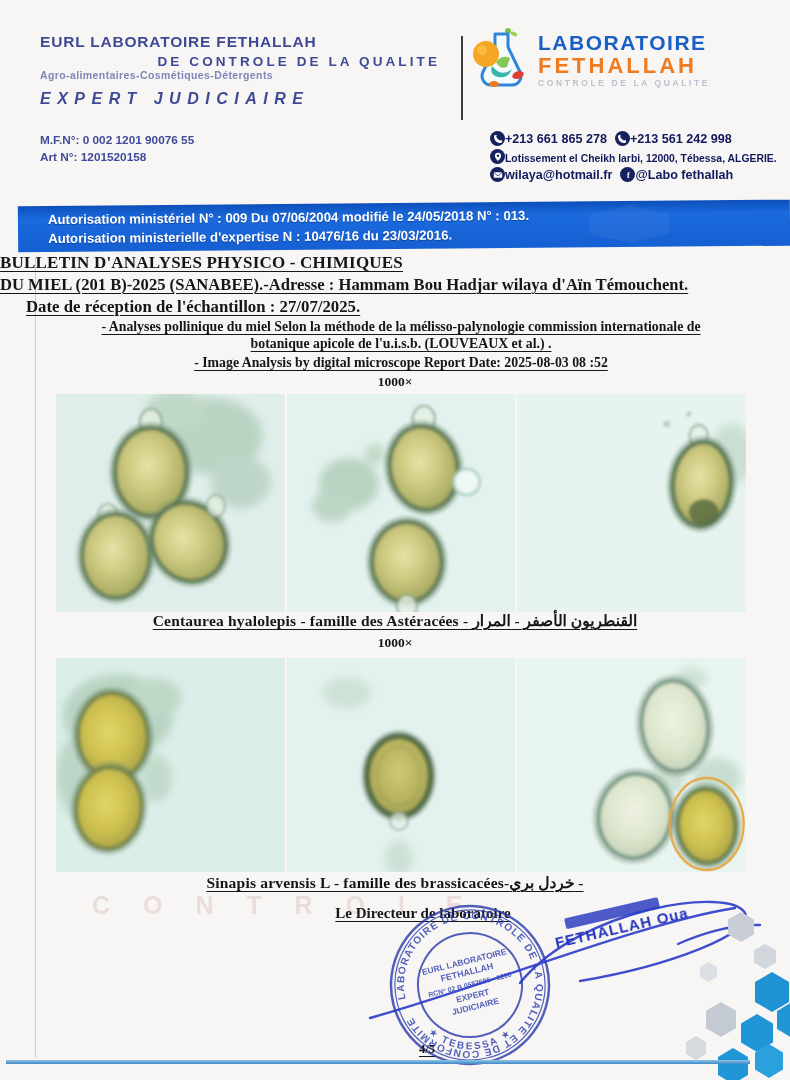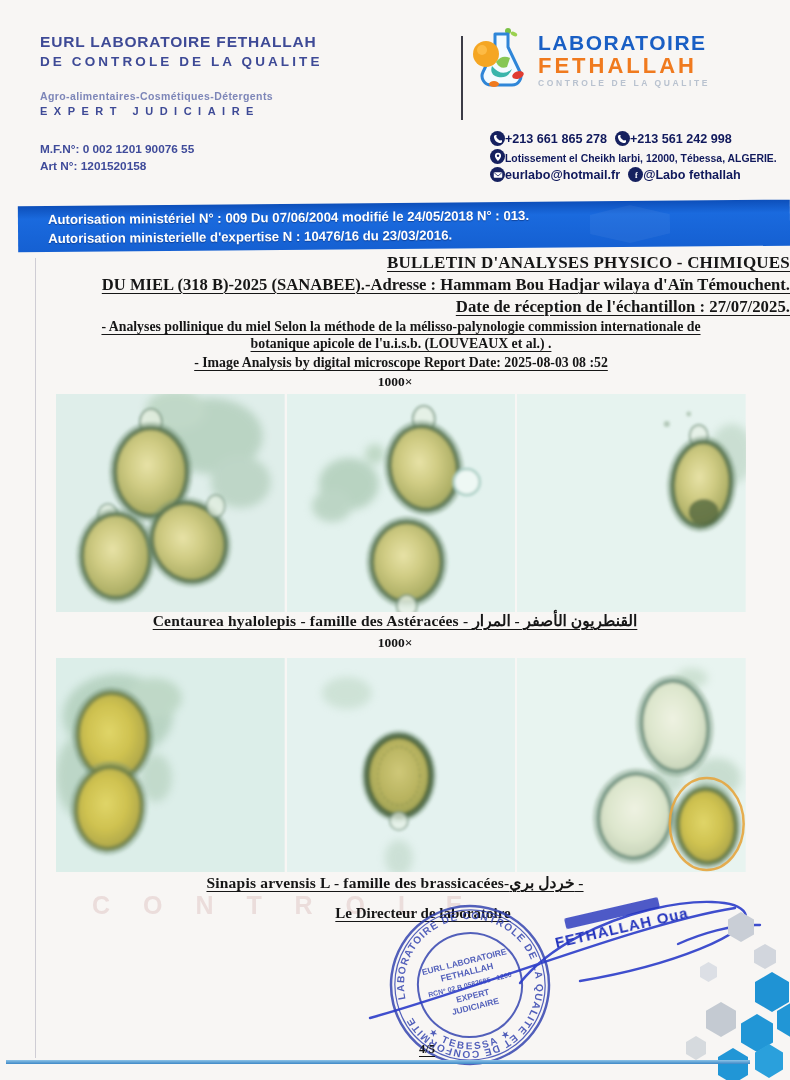--- a/index.html
+++ b/index.html
@@ -4,23 +4,23 @@
 <style>
   html,body{margin:0;padding:0;background:#efeceb;}
   .page{position:relative;width:790px;height:1080px;background:#f8f6f4;overflow:hidden;
         font-family:"Liberation Serif","DejaVu Serif",serif;color:#161616;}
   .abs{position:absolute;}
   .u{text-decoration:underline;text-underline-offset:3px;text-decoration-thickness:1.4px;}
 
   
   .hdr-left{left:40px;top:33px;width:400px;font-family:"Liberation Sans","DejaVu Sans",sans-serif;color:#3e4a96;}
   .co1{font-size:15.5px;font-weight:bold;letter-spacing:.8px;}
-  .co2{font-size:13.5px;font-weight:bold;letter-spacing:3.1px;margin-top:3px;}
-  .co3{font-size:10.5px;font-weight:bold;letter-spacing:.4px;color:#7d86b8;margin-top:21px;}
-  .co4{font-size:11px;font-weight:bold;letter-spacing:6.5px;margin-top:3px;}
+  .co2{font-size:13.5px;font-weight:bold;letter-spacing:3.1px;margin-top:3px;text-align:right;}
+  .co3{font-size:10.5px;font-weight:bold;letter-spacing:.4px;color:#7d86b8;margin-top:0;}
+  .co4{font-size:16px;font-weight:bold;letter-spacing:6.5px;margin-top:9px;font-style:italic;}
   .reg{margin-top:24px;font-size:11.8px;font-weight:bold;line-height:17px;color:#3f4b9a;}
   .hdr-divider{left:461px;top:36px;width:2px;height:84px;background:#3c3c46;}
 
   
   .logo{left:472px;top:26px;display:flex;align-items:center;gap:8px;font-family:"Liberation Sans","DejaVu Sans",sans-serif;}
   .lt1{font-size:21px;font-weight:bold;color:#1a5fc4;letter-spacing:1.5px;line-height:22px;}
   .lt2{font-size:22px;font-weight:bold;color:#f07a1e;letter-spacing:3px;line-height:24px;}
   .lt3{font-size:8.5px;font-weight:bold;color:#b9c2cf;letter-spacing:2.6px;}
 
   
@@ -34,21 +34,21 @@
   
   .banner{left:18px;top:203px;width:772px;height:46px;transform:rotate(-.5deg);
           background:linear-gradient(180deg,#0d4fba 0%,#1a6ade 28%,#1560d2 100%);
           color:#fff;font-family:"Liberation Sans","DejaVu Sans",sans-serif;
           font-weight:bold;font-size:13.2px;line-height:19px;padding:4px 0 0 30px;box-sizing:border-box;
           text-shadow:0 1px 1px rgba(0,0,40,.35);}
   .banner::after{content:"";position:absolute;right:120px;top:4px;width:80px;height:38px;
           background:rgba(255,255,255,.05);clip-path:polygon(50% 0,100% 25%,100% 75%,50% 100%,0 75%,0 25%);}
 
   
-  .title{left:0;top:253px;width:790px;text-align:right;font-weight:bold;}
+  .title{left:0;top:253px;width:790px;text-align:left;font-weight:bold;}
   .t1{font-size:17px;letter-spacing:.2px;}
   .t2{font-size:16.6px;margin-top:2px;}
   .t3{font-size:16.8px;margin-top:2px;margin-left:26px;}
   .method{left:0;top:319px;width:790px;text-align:center;font-weight:bold;transform:translateX(6px);}
   .m1{font-size:13.8px;}
   .m2{font-size:13.8px;margin-top:1px;}
   .m3{font-size:13.8px;margin-top:3px;}
   .mag{width:790px;text-align:center;font-weight:bold;font-size:13.5px;}
   .mag1{left:0;top:374px;}
   .mag2{left:0;top:635px;}
@@ -177,38 +177,38 @@
       </span>
       <span>Lotissement el Cheikh larbi, 12000, Tébessa, ALGERIE.</span>
     </div>
     <div class="c-row">
       <span class="cicon">
         <svg viewBox="0 0 13 13">
             <rect x="1" y="3" width="11" height="7" rx="1" fill="#fff"></rect>
             <path d="M1.5 3.5 6.5 7.8 11.5 3.5" stroke="#16215f" stroke-width="1" fill="none"></path>
           </svg>
       </span>
-      <span>eurlabo@hotmail.fr</span>
+      <span>wilaya@hotmail.fr</span>
       <span class="cicon gap14">
         <svg viewBox="0 0 13 13">
             <text x="6.8" y="10.4" font-size="10.5" font-weight="bold" text-anchor="middle" fill="#fff" font-family="serif">f</text>
           </svg>
       </span>
       <span>@Labo fethallah</span>
     </div>
   </div>
 
   <div class="abs banner">
     <div>Autorisation ministériel N° : 009 Du 07/06/2004 modifié le 24/05/2018 N° : 013.</div>
     <div>Autorisation ministerielle d'expertise N : 10476/16 du 23/03/2016.</div>
   </div>
 
   <div class="abs title">
     <div class="t1 u">BULLETIN D'ANALYSES PHYSICO - CHIMIQUES</div>
-    <div class="t2 u">DU MIEL (318 B)-2025 (SANABEE).-Adresse : Hammam Bou Hadjar  wilaya d'Aïn Témouchent.</div>
+    <div class="t2 u">DU MIEL (201 B)-2025 (SANABEE).-Adresse : Hammam Bou Hadjar  wilaya d'Aïn Témouchent.</div>
     <div class="t3 u">Date de réception de l'échantillon : 27/07/2025.</div>
   </div>
 
   <div class="abs method">
     <div class="m1 u">-  Analyses pollinique du miel Selon la méthode de la mélisso-palynologie commission internationale de</div>
     <div class="m2 u">botanique apicole de l'u.i.s.b. (LOUVEAUX et al.) .</div>
     <div class="m3 u">-  Image Analysis by digital microscope Report Date: 2025-08-03  08 :52</div>
   </div>
 
   <div class="abs mag mag1">1000×</div>

